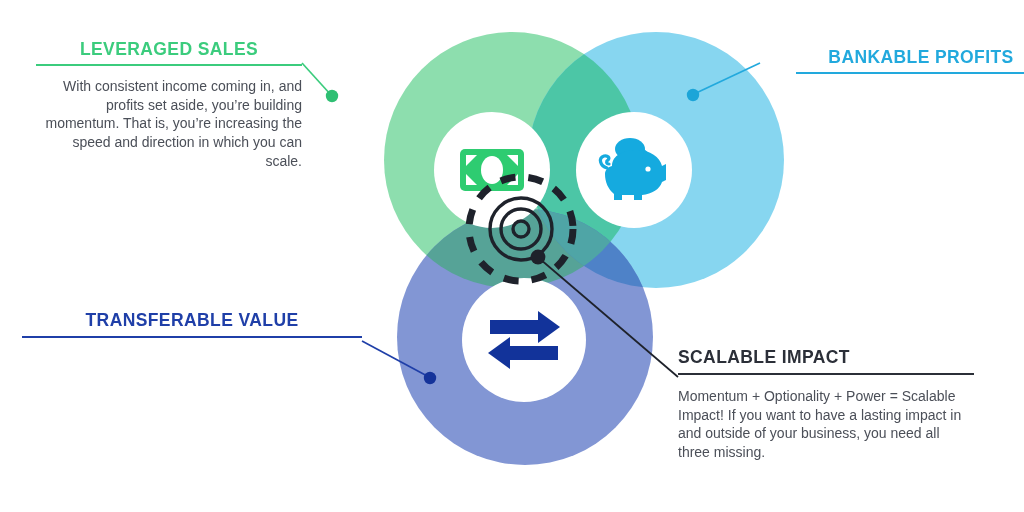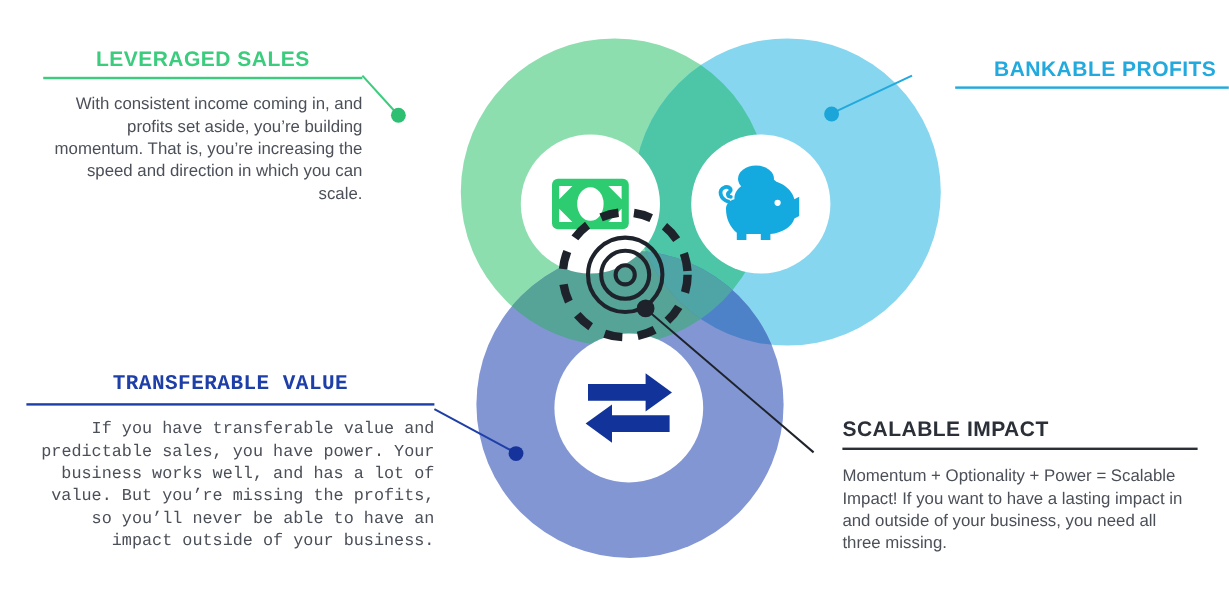--- a/index.html
+++ b/index.html
@@ -26,27 +26,27 @@
   #c-leveraged .rule{height:2px;background:#3bcc7d;margin:5px 0 11px 0;}
   #c-leveraged .co-body{text-align:right;}
 
   
   #c-bankable{left:760px;top:48px;width:250px;text-align:left;margin-left:36px;}
   #c-bankable .co-title{color:#22a9dd;text-align:center;}
   #c-bankable .rule{height:2px;background:#22a9dd;margin:5px 0 11px 0;}
   #c-bankable .co-body{text-align:left;}
 
   
-  #c-transfer{left:22px;top:311px;width:340px;text-align:right;font-family:Liberation Mono, monospace;}
+  #c-transfer{left:22px;top:311px;width:340px;text-align:right;}
   #c-transfer .co-title{color:#1f3fa8;text-align:center;}
   #c-transfer .rule{height:2px;background:#1f3fa8;margin:6px 0 11px 0;}
   #c-transfer .co-body{text-align:right;}
 
   
-  #c-scalable{left:702px;top:348px;width:296px;text-align:left;}
+  #c-scalable{left:678px;top:348px;width:296px;text-align:left;}
   #c-scalable .co-title{color:#2b2f38;text-align:left;}
   #c-scalable .rule{height:2px;background:#2b2f38;margin:6px 0 12px 0;}
   #c-scalable .co-body{text-align:left;}
 </style>
 </head>
 <body>
 
 <div id="stage">
 
   <svg id="venn" viewBox="0 0 1024 512">
@@ -146,21 +146,20 @@
   </div>
 
   <div class="callout" id="c-bankable">
     <p class="co-title">BANKABLE PROFITS</p>
     <div class="rule"></div>
   </div>
 
   <div class="callout" id="c-transfer">
     <p class="co-title">TRANSFERABLE VALUE</p>
     <div class="rule"></div>
-    <p class="co-body">If you have transferable value and predictable sales, you have power. Your business works well, and has a lot of value. But you’re missing the profits, so you’ll never be able to have an impact outside of your business.</p>
   </div>
 
   <div class="callout" id="c-scalable">
     <p class="co-title">SCALABLE IMPACT</p>
     <div class="rule"></div>
     <p class="co-body">Momentum + Optionality + Power = Scalable Impact! If you want to have a lasting impact in and outside of your business, you need all three missing.</p>
   </div>
 
 </div>
 

